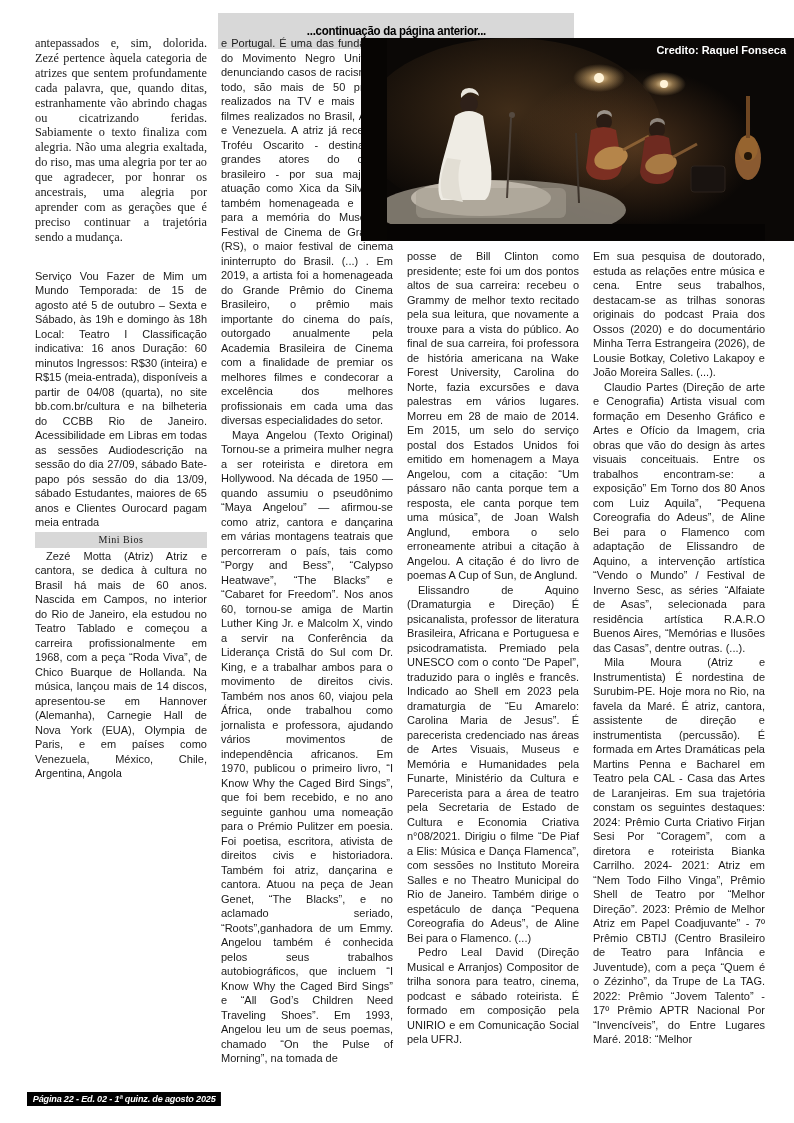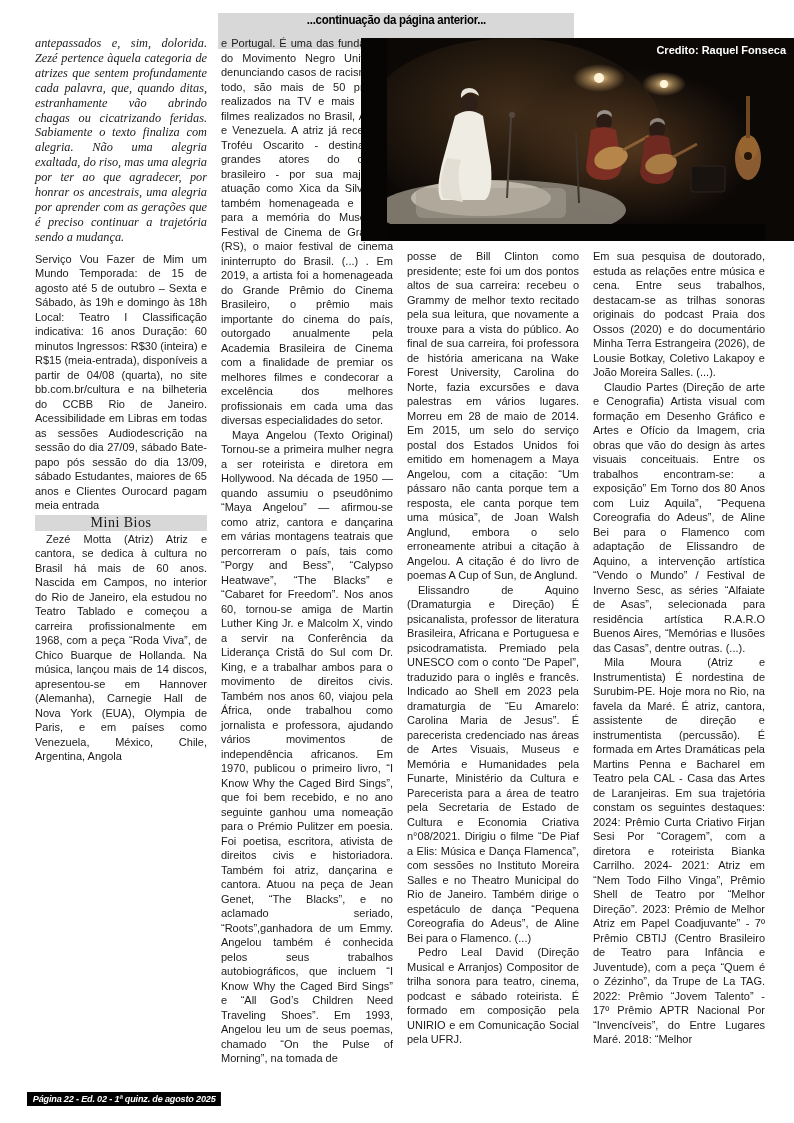--- a/index.html
+++ b/index.html
@@ -2,34 +2,34 @@
 <html lang="pt-BR"><head>
 <meta charset="utf-8">
 <style>
   html,body{margin:0;padding:0;}
   body{background:#ffffff;width:794px;height:1123px;position:relative;overflow:hidden;
        font-family:"Liberation Sans",sans-serif;color:#1a1a1a;}
   .page{position:absolute;inset:0;background:#fff;}
 
   
   .header-bar{position:absolute;top:13px;left:218px;width:356px;height:36px;
-    background:#d8d8d8;display:flex;justify-content:center;}
+    background:#d8d8d8;display:flex;align-items:center;justify-content:center;}
   .header-bar span{font-family:"Liberation Sans",sans-serif;font-weight:bold;
     font-size:12.5px;letter-spacing:-0.3px;transform:scaleX(.92);color:#000;}
 
   
   .content{position:absolute;top:36px;left:35px;width:730px;display:flex;gap:14px;}
   .col{width:172px;flex:0 0 172px;text-align:justify;hyphens:auto;-webkit-hyphens:auto;}
   .sans{font-family:"Liberation Sans",sans-serif;font-size:11px;line-height:14.5px;}
-  .serif{font-family:"Liberation Serif","DejaVu Serif",serif;font-size:12.3px;line-height:14.9px;font-style:italic;}
+  .serif{font-family:"Liberation Serif","DejaVu Serif",serif;font-size:12.3px;line-height:14.9px;}
   .col p{margin:0;}
   .col p.ind{text-indent:11px;}
-  .col p.gap-before{margin-top:7px;}
+  .col p.gap-before{margin-top:24px;}
   .minibios{background:#d8d8d8;text-align:center;font-family:"Liberation Serif",serif;
-    font-size:14px;line-height:16px;margin:2px 0 1px 0;letter-spacing:.5px;}
+    font-size:10px;line-height:16px;margin:2px 0 1px 0;letter-spacing:.5px;}
 
   
   .photo-wrap{position:absolute;left:326px;top:2px;width:435px;height:203px;
     background:#0b0806;overflow:hidden;}
   .photo-wrap svg{display:block;}
   .photo-credit{position:absolute;top:6px;right:10px;color:#ffffff;
     font-family:"Liberation Sans",sans-serif;font-weight:bold;font-size:11px;}
   .pad-photo{padding-top:213px;}
 
   

